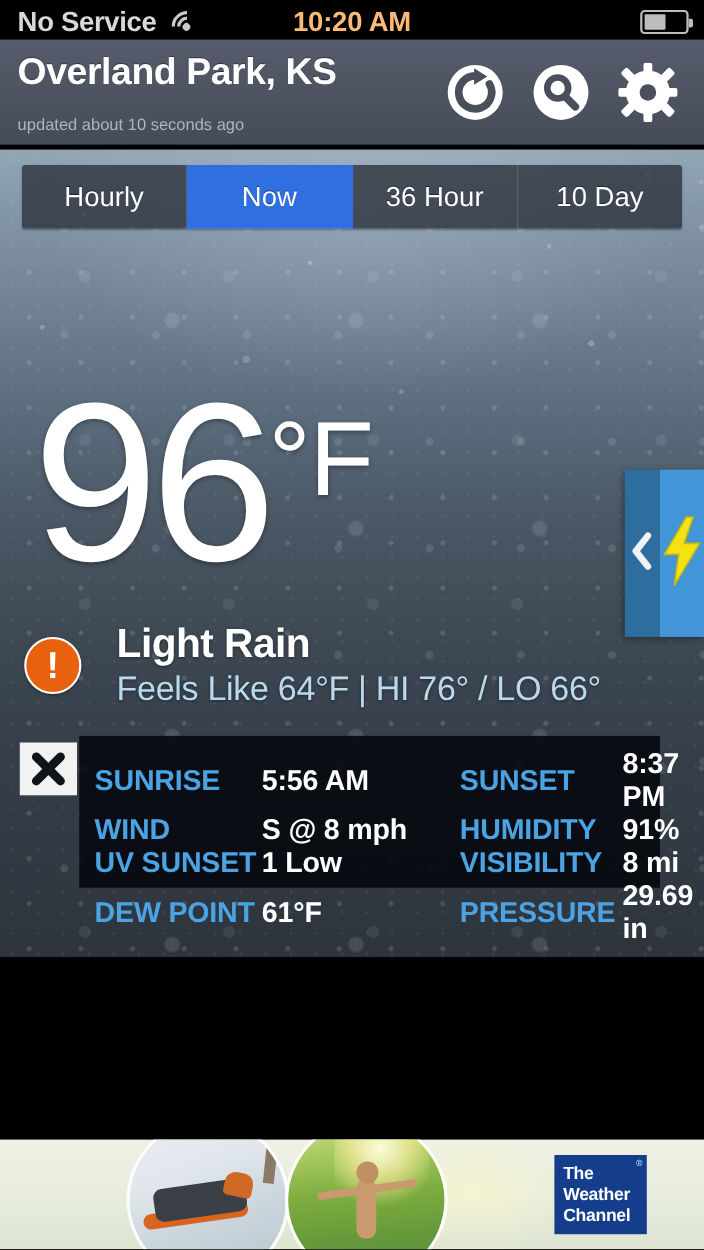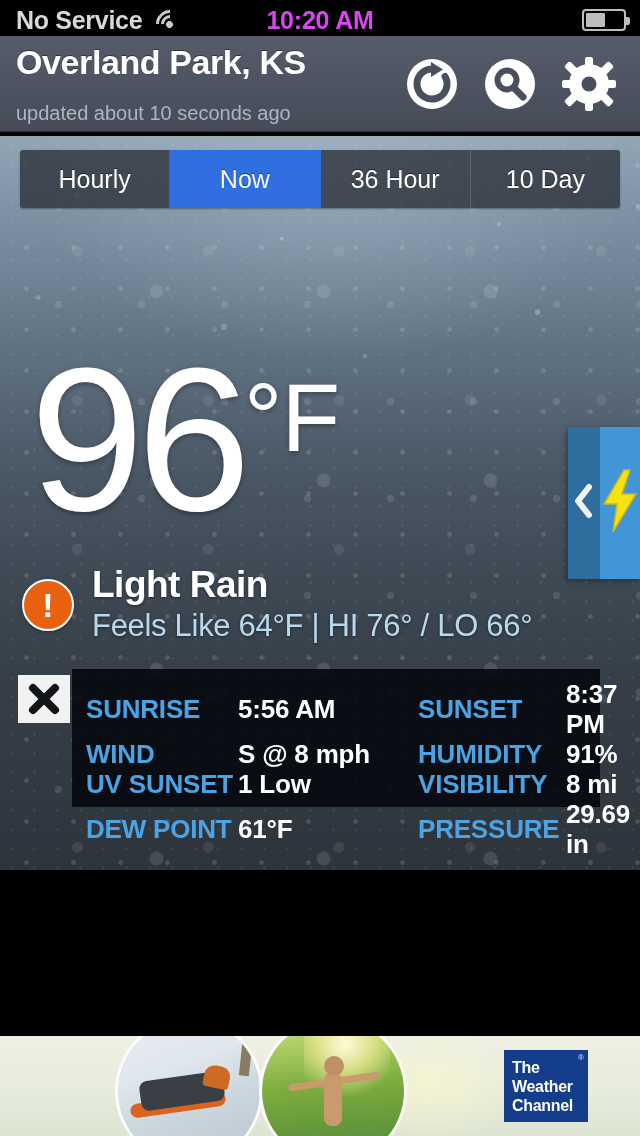--- a/index.html
+++ b/index.html
@@ -21,40 +21,40 @@
   .sb-wifi i{
     position:absolute; border:3px solid #c9c9c9; border-bottom-color:transparent;
     border-left-color:transparent; border-right-color:transparent; border-radius:50%;
   }
   .sb-wifi i:nth-child(1){ width:28px; height:28px; left:1px; top:2px; transform:rotate(-45deg); }
   .sb-wifi i:nth-child(2){ width:18px; height:18px; left:6px; top:7px; transform:rotate(-45deg); }
   .sb-wifi i:nth-child(3){ width:7px;  height:7px;  left:11px; top:13px; transform:rotate(-45deg);
      border-bottom-color:#c9c9c9; background:#c9c9c9; border-radius:50%; }
   .sb-time{
     position:absolute; left:0; width:640px; text-align:center;
-    font-size:25px; font-weight:bold; color:#d946ef; letter-spacing:-0.2px;
+    font-size:25px; font-weight:bold; color:#fdba74; letter-spacing:-0.2px;
   }
   .sb-batt{ position:absolute; right:14px; top:9px; width:44px; height:22px;
     border:2px solid #bdbdbd; border-radius:4px; }
   .sb-batt:after{ content:""; position:absolute; right:-6px; top:6px; width:4px; height:8px;
     background:#bdbdbd; border-radius:0 2px 2px 0; }
   .sb-batt span{ position:absolute; left:2px; top:2px; bottom:2px; width:48%;
     background:#bdbdbd; border-radius:1px; display:block; }
 
   
   .navbar{
     position:absolute; top:36px; left:0; width:640px; height:96px;
     background:linear-gradient(#565c6b,#464b58);
     border-bottom:1px solid #2e323c;
     display:flex; align-items:center;
   }
   .nav-text{ margin-left:16px; flex:1; min-width:0; }
   .nav-title{ font-size:34px; font-weight:bold; color:#fff; letter-spacing:-0.4px;
     text-shadow:0 -1px 0 rgba(0,0,0,.4); white-space:nowrap; }
-  .nav-sub{ font-size:20px; color:#aeb4c1; margin-top:20px; white-space:nowrap; }
+  .nav-sub{ font-size:15px; color:#aeb4c1; margin-top:20px; white-space:nowrap; }
   .nav-icons{ display:flex; align-items:center; gap:26px; margin-right:24px; }
   .nav-icons svg{ display:block; }
 
   
   .wx{
     position:absolute; top:136px; left:0; width:640px; height:734px;
     background:
       radial-gradient(ellipse 420px 260px at 52% 6%, rgba(190,205,220,.30), rgba(190,205,220,0) 70%),
       linear-gradient(180deg,#93a6b6 0%, #8194a6 9%, #6f8192 20%, #5a6b7b 33%,
                       #4a5764 46%, #3e4954 60%, #363f49 74%, #313942 88%, #2d343c 100%);
@@ -123,21 +123,21 @@
     align-items:center; justify-content:center; }
   .slideout-body{ flex:1; background:#4295d6; display:flex;
     align-items:center; justify-content:center; }
 
   
   .cond{ position:absolute; top:430px; left:22px; display:flex; align-items:center; }
   .cond-alert{ width:52px; height:52px; border-radius:50%; background:#e8610e;
     border:2px solid #fff; display:flex; align-items:center; justify-content:center;
     color:#fff; font-size:34px; font-weight:bold; line-height:1;
     box-shadow:0 1px 3px rgba(0,0,0,.4); flex:none; }
-  .cond-txt{ margin-left:18px; }
+  .cond-txt{ margin-left:32px; }
   .cond-name{ font-size:37px; font-weight:bold; color:#fff; letter-spacing:-0.5px;
     text-shadow:0 1px 3px rgba(0,0,0,.45); line-height:1.05; }
   .cond-sub{ font-size:31px; color:#b9d9ef; margin-top:3px; letter-spacing:-0.3px;
     text-shadow:0 1px 3px rgba(0,0,0,.45); white-space:nowrap; }
 
   
   .details{ position:absolute; top:533px; left:72px; width:528px; height:138px;
     background:rgba(6,9,14,.90); padding:10px 0 16px 14px; }
   .det-close{ position:absolute; left:18px; top:539px; width:52px; height:48px;
     background:#f2f2f2; display:flex; align-items:center; justify-content:center; }

